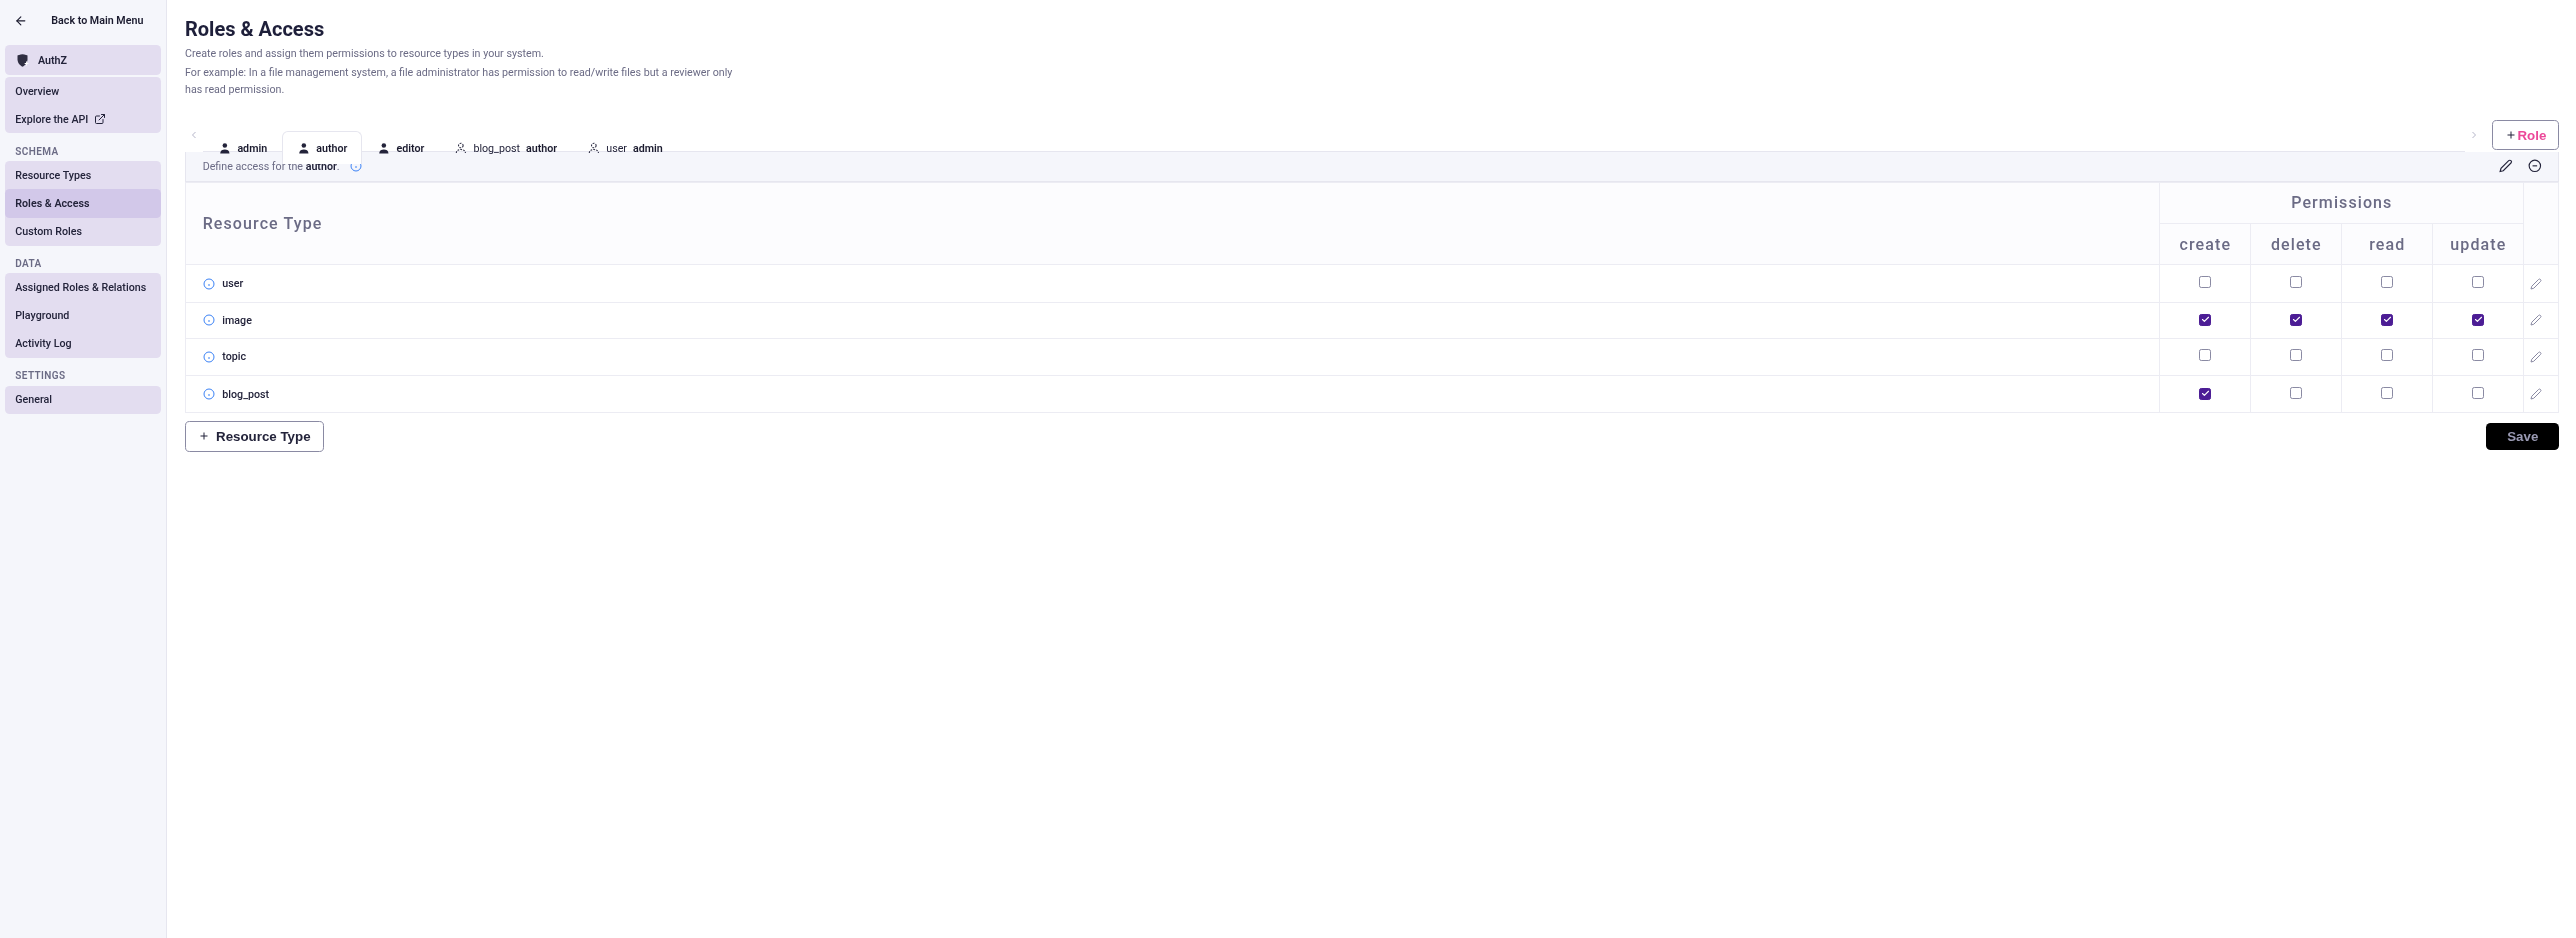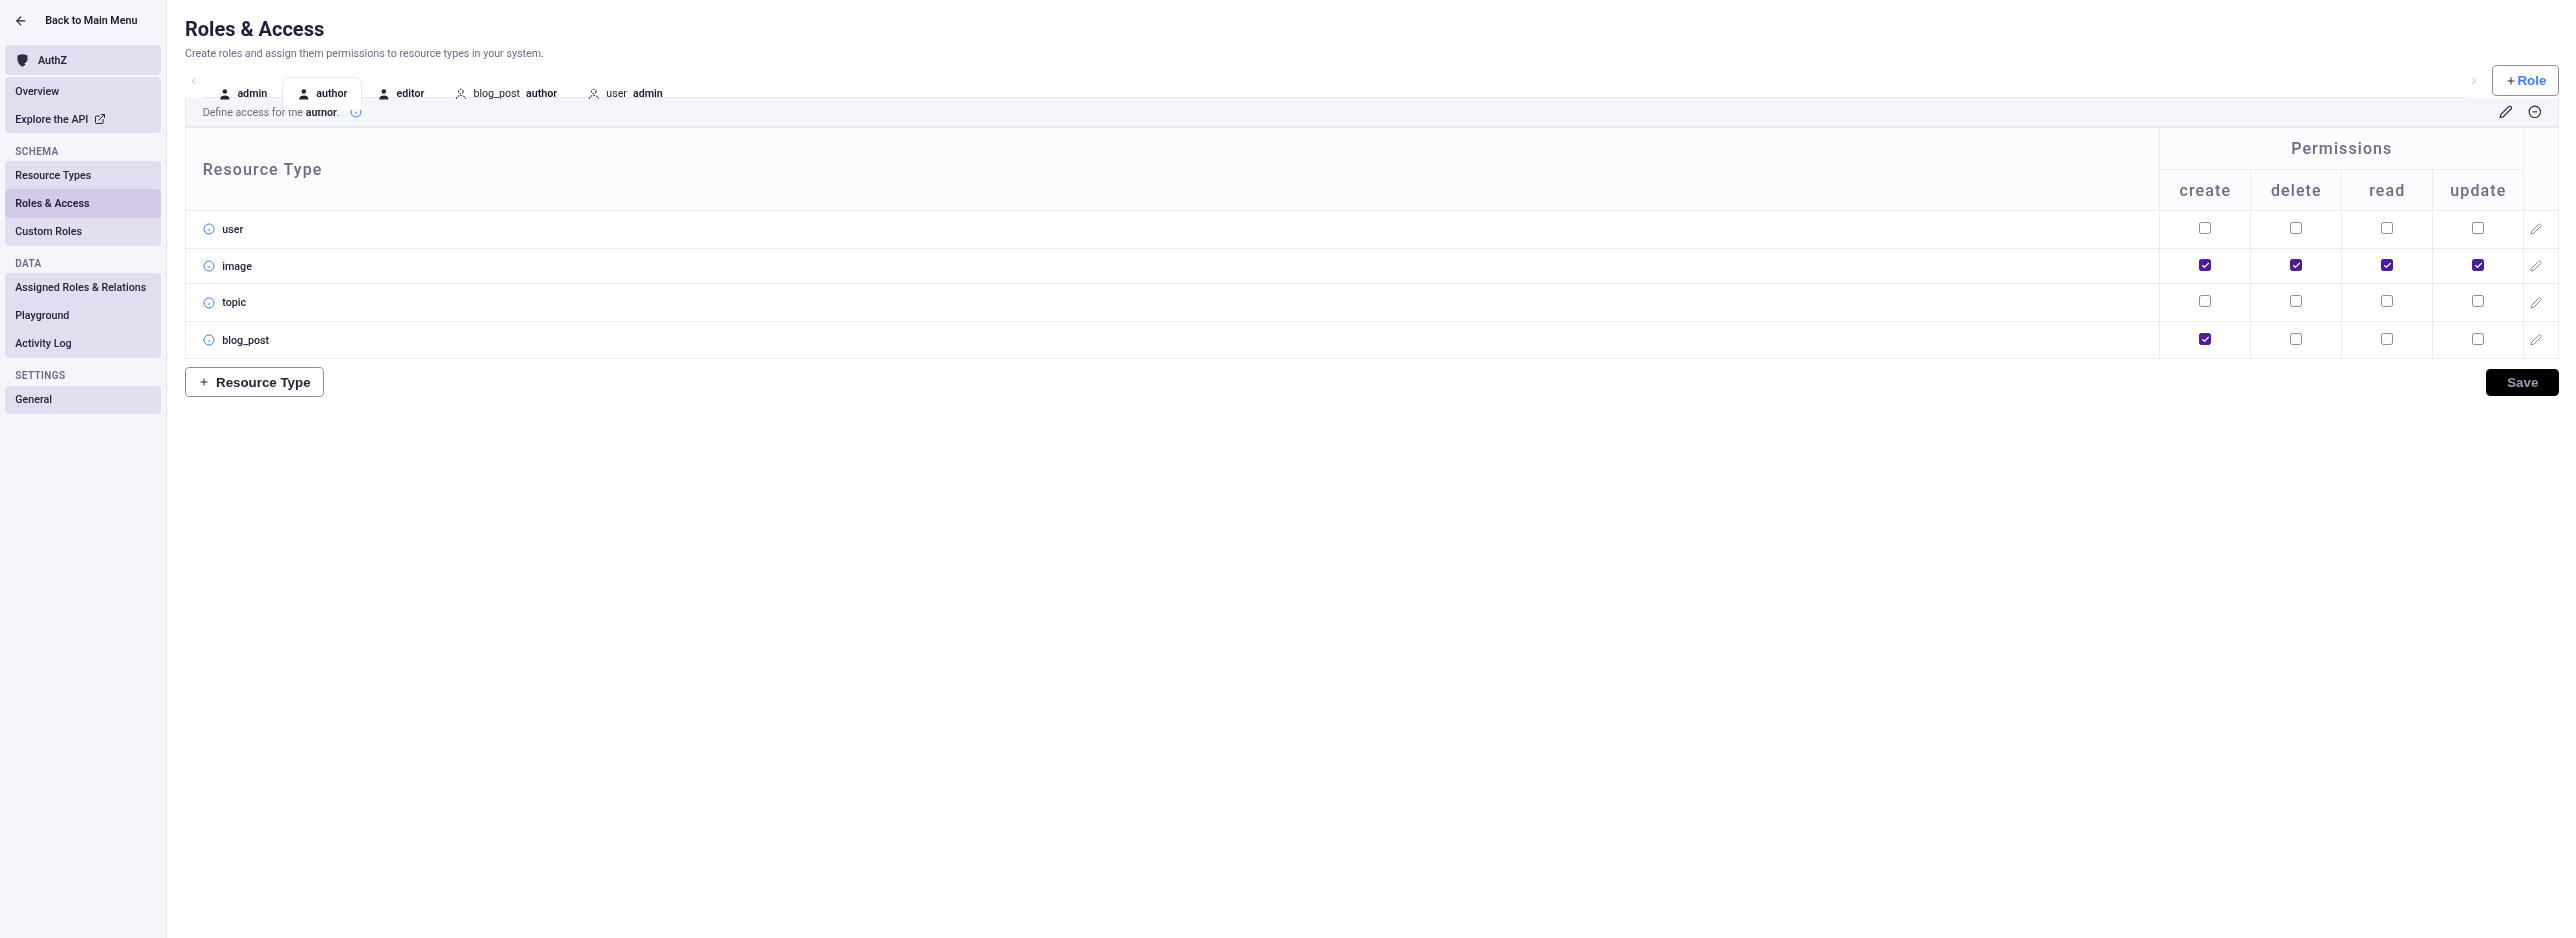--- a/index.html
+++ b/index.html
@@ -16,21 +16,21 @@
     width: 167px;
     background: #f5f6fb;
     border-right: 0.8px solid #e6e6ef;
     padding: 7.6px 4.6px;
     flex-shrink: 0;
     overflow-y: auto;
   }
   .back-link {
     display: flex;
     align-items: center;
-    gap: 18px;
+    gap: 24px;
     padding: 6px 9px;
     font-weight: 600;
     color: #1b1b2f;
     cursor: pointer;
     margin-bottom: 12px;
   }
   .authz-item {
     display: flex;
     align-items: center;
     gap: 7.6px;
@@ -117,21 +117,21 @@
   }
   .tab .tab-prefix { color: #23233a; font-weight: 400; }
   .tab .tab-suffix { font-weight: 600; }
   .role-btn {
     display: flex;
     align-items: center;
     border: 0.8px solid #8a8aa3;
     border-radius: 4.6px;
     padding: 6.8px 12px;
     font-weight: 600;
-    color: #3b82f6;
+    color: #ec4899;
     cursor: pointer;
     background: #fff;
   }
   
   .panel-header {
     display: flex;
     align-items: center;
     justify-content: space-between;
     background: #f5f6fb;
     border: 0.8px solid #e6e6ef;
@@ -255,20 +255,21 @@
     <div class="nav-group">
       <div class="nav-item">
         <span>General</span>
       </div>
     </div>
   </aside>
 
   <main class="main">
     <h1 class="page-title">Roles &amp; Access</h1>
     <p class="page-desc">Create roles and assign them permissions to resource types in your system.</p>
+    <p class="page-desc">For example: In a file management system, a file administrator has permission to read/write files but a reviewer only has read permission.</p>
 
     <div class="tabs-row">
       <div class="tabs-scroll-wrap">
         <div class="scroll-arrow">
           <svg class="svg16" viewBox="0 0 24 24" fill="none" stroke="currentColor" stroke-width="2">
               <polyline points="15 18 9 12 15 6"></polyline>
             </svg>
         </div>
         <div class="tabs-list" id="tabs-list">
             <div class="tab">

